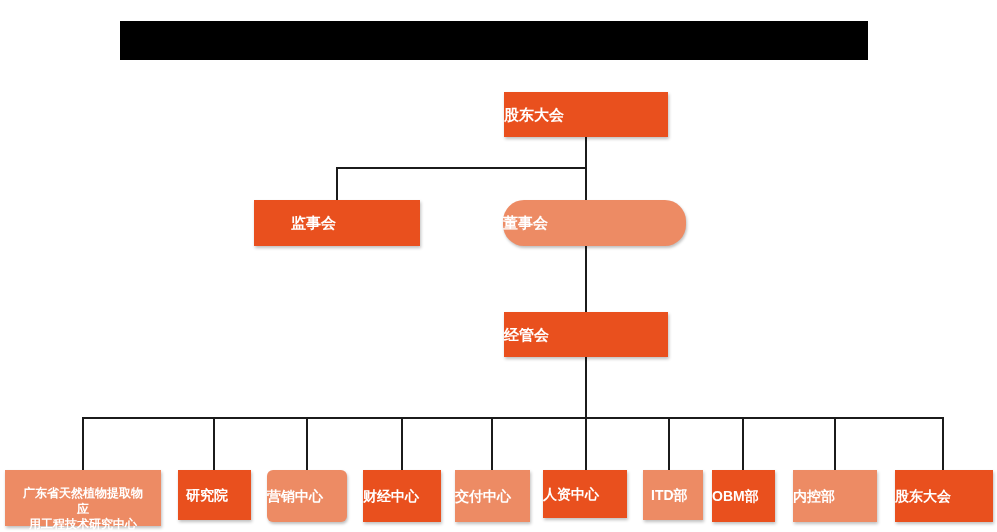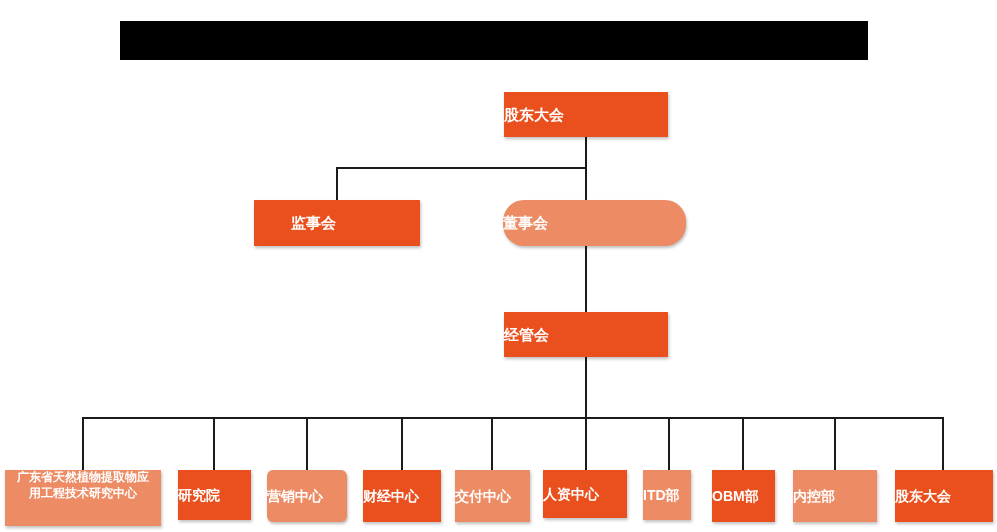--- a/index.html
+++ b/index.html
@@ -33,21 +33,21 @@
     font-weight:bold;
     text-align:center;
     box-shadow:1px 2px 3px rgba(0,0,0,0.25);
     box-sizing:border-box;
     line-height:1.3;
   }
   .node.primary{background:var(--primary,#E9501E);}
   .node.secondary{background:var(--secondary,#ED8B64);}
   .lvl-main{font-size:15px;}
   .lvl-dept{font-size:14px;}
-  .lvl-dept-small{font-size:12px;flex-direction:column;padding:0;}
+  .lvl-dept-small{font-size:12px;flex-direction:column;padding:16px;}
 </style>
 </head>
 <body>
 
 <div class="canvas">
 
   <div class="redacted-title"></div>
 
   <div class="line" style="left:585px;top:137px;width:2px;height:63px;"></div>
   <div class="line" style="left:336px;top:167px;width:251px;height:2px;"></div>
@@ -78,36 +78,36 @@
   </div>
 
   <div class="node primary lvl-main" style="left:504px;top:312px;width:164px;height:45px;">
     <span>经管会</span>
   </div>
 
   <div class="node secondary lvl-dept-small" style="left:5px;top:470px;width:156px;height:56px;">
     <span>广东省天然植物提取物应</span>
     <span>用工程技术研究中心</span>
   </div>
-  <div class="node primary lvl-dept" style="left:178px;top:470px;width:73px;height:50px;">
+  <div class="node primary lvl-dept" style="left:178px;top:470px;width:73px;height:50px;padding-left:8px;">
     <span>研究院</span>
   </div>
   <div class="node secondary lvl-dept" style="left:267px;top:470px;width:80px;height:52px;border-radius:6px;">
     <span>营销中心</span>
   </div>
   <div class="node primary lvl-dept" style="left:363px;top:470px;width:78px;height:52px;">
     <span>财经中心</span>
   </div>
   <div class="node secondary lvl-dept" style="left:455px;top:470px;width:75px;height:52px;">
     <span>交付中心</span>
   </div>
   <div class="node primary lvl-dept" style="left:543px;top:470px;width:84px;height:48px;">
     <span>人资中心</span>
   </div>
-  <div class="node secondary lvl-dept" style="left:643px;top:470px;width:48px;height:50px;">
+  <div class="node secondary lvl-dept" style="left:643px;top:470px;width:60px;height:50px;padding-left:8px;">
     <span>ITD部</span>
   </div>
   <div class="node primary lvl-dept" style="left:712px;top:470px;width:63px;height:52px;">
     <span>OBM部</span>
   </div>
   <div class="node secondary lvl-dept" style="left:793px;top:470px;width:84px;height:52px;">
     <span>内控部</span>
   </div>
   <div class="node primary lvl-dept" style="left:895px;top:470px;width:98px;height:52px;">
     <span>股东大会</span>

